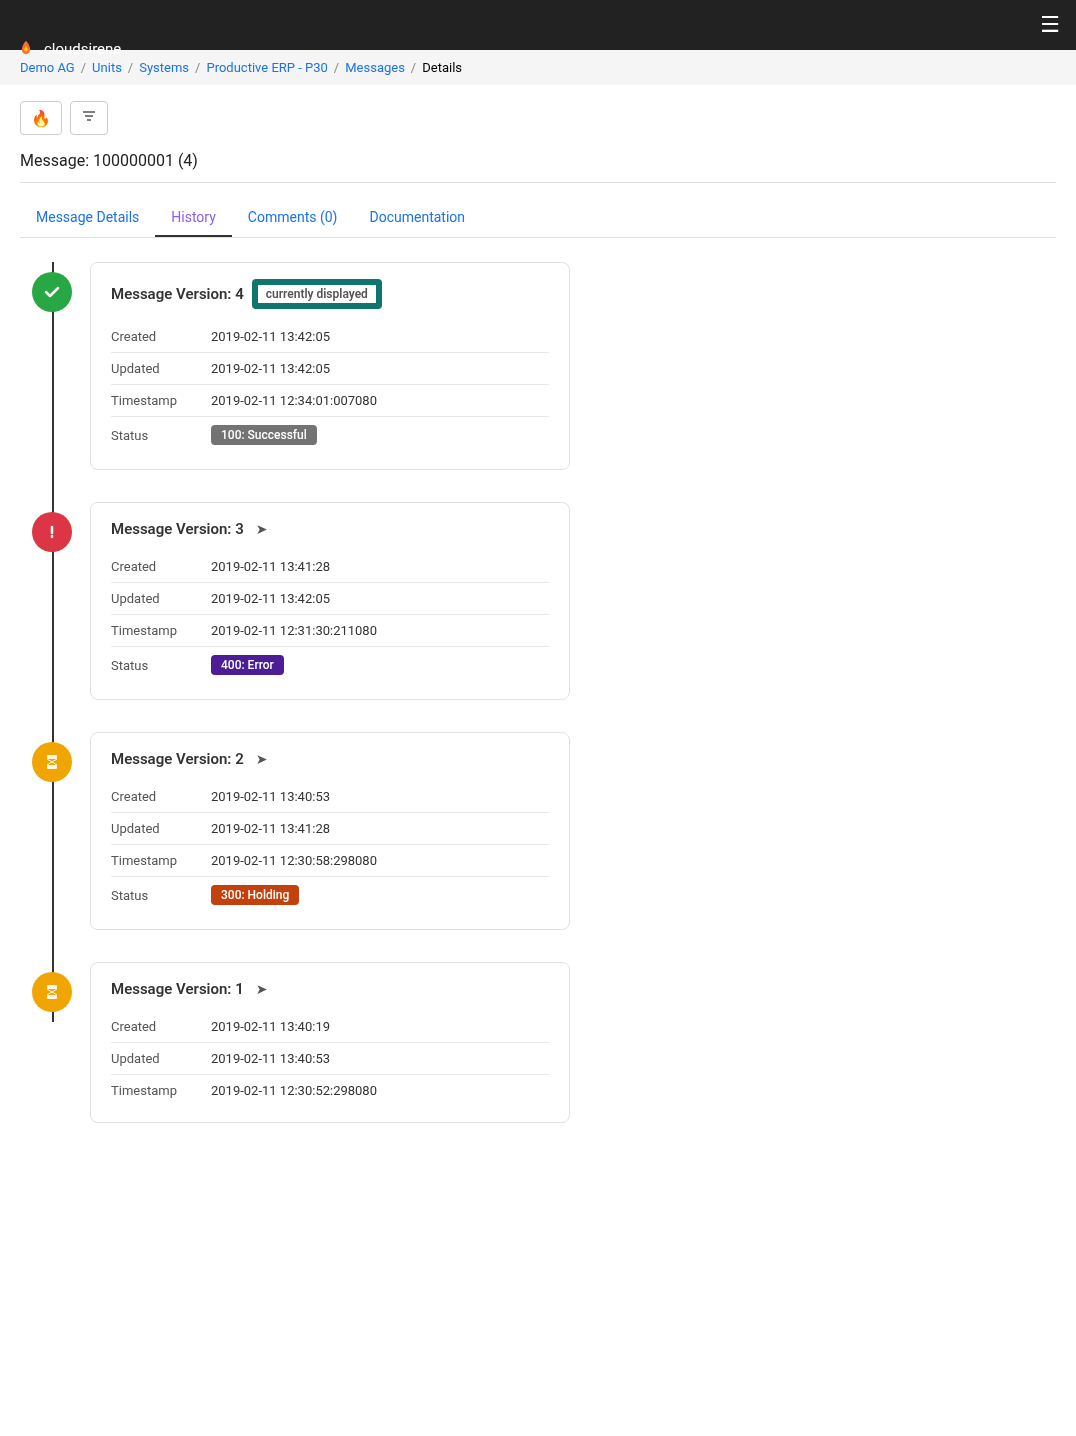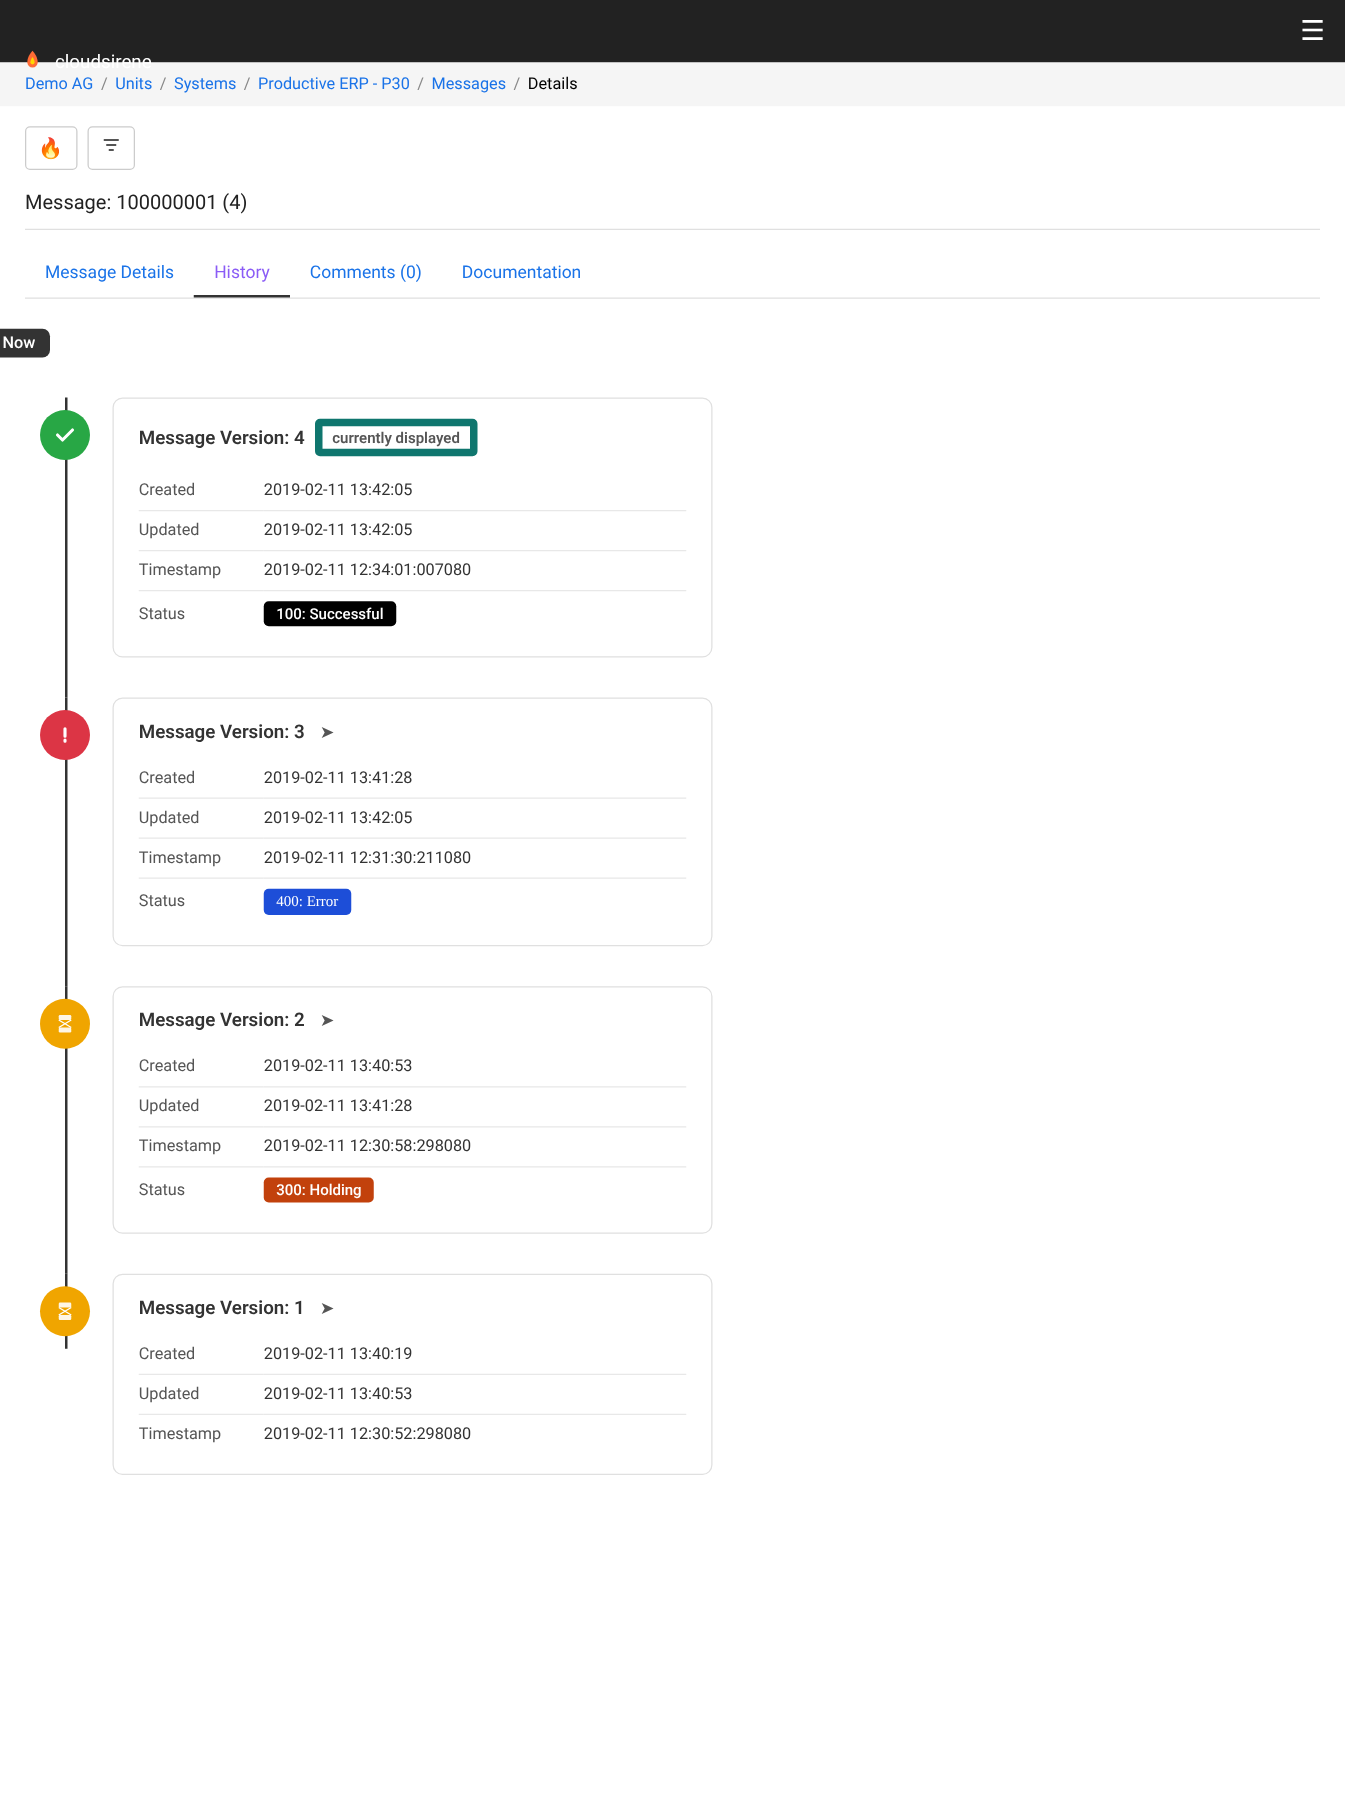--- a/index.html
+++ b/index.html
@@ -152,22 +152,22 @@
 
     
     .badge {
       display: inline-block;
       padding: 3px 10px;
       border-radius: 4px;
       font-size: 12px;
       font-weight: 500;
       color: #fff;
     }
-    .badge-success { background: #000000; }
-    .badge-error { background: #1d4ed8; font-family: Liberation Serif, serif; }
+    .badge-success { background: #737373; }
+    .badge-error { background: #4c1d95; }
     .badge-holding { background: #c2410c; }
     .badge-current {
       background: #fff;
       border: 6px solid #0f766e;
       color: #555;
       font-size: 12px;
       padding: 2px 8px;
       border-radius: 4px;
     }
 
@@ -225,23 +225,20 @@
 
   <div class="tabs">
     <a class="tab" href="#">Message Details</a>
     <a class="tab active" href="#">History</a>
     <a class="tab" href="#">Comments (0)</a>
     <a class="tab" href="#">Documentation</a>
   </div>
 
   <div class="timeline">
 
-    <div style="margin-left: -50px; margin-bottom: 16px;">
-      <span class="now-badge">Now</span>
-    </div>
 
     <div class="timeline-item" style="position:relative;">
       <div style="position:absolute; left:-38px; top:0; bottom:-32px; width:2px; background:#333; z-index:1;"></div>
       <div class="timeline-icon green" style="position:absolute; left:-58px; top:10px;">
         <svg width="20" height="20" viewBox="0 0 20 20" fill="none">
           <path d="M4 10l4 4 8-8" stroke="white" stroke-width="2.5" stroke-linecap="round" stroke-linejoin="round"></path>
         </svg>
       </div>
       <div class="card">
         <div class="card-header">

